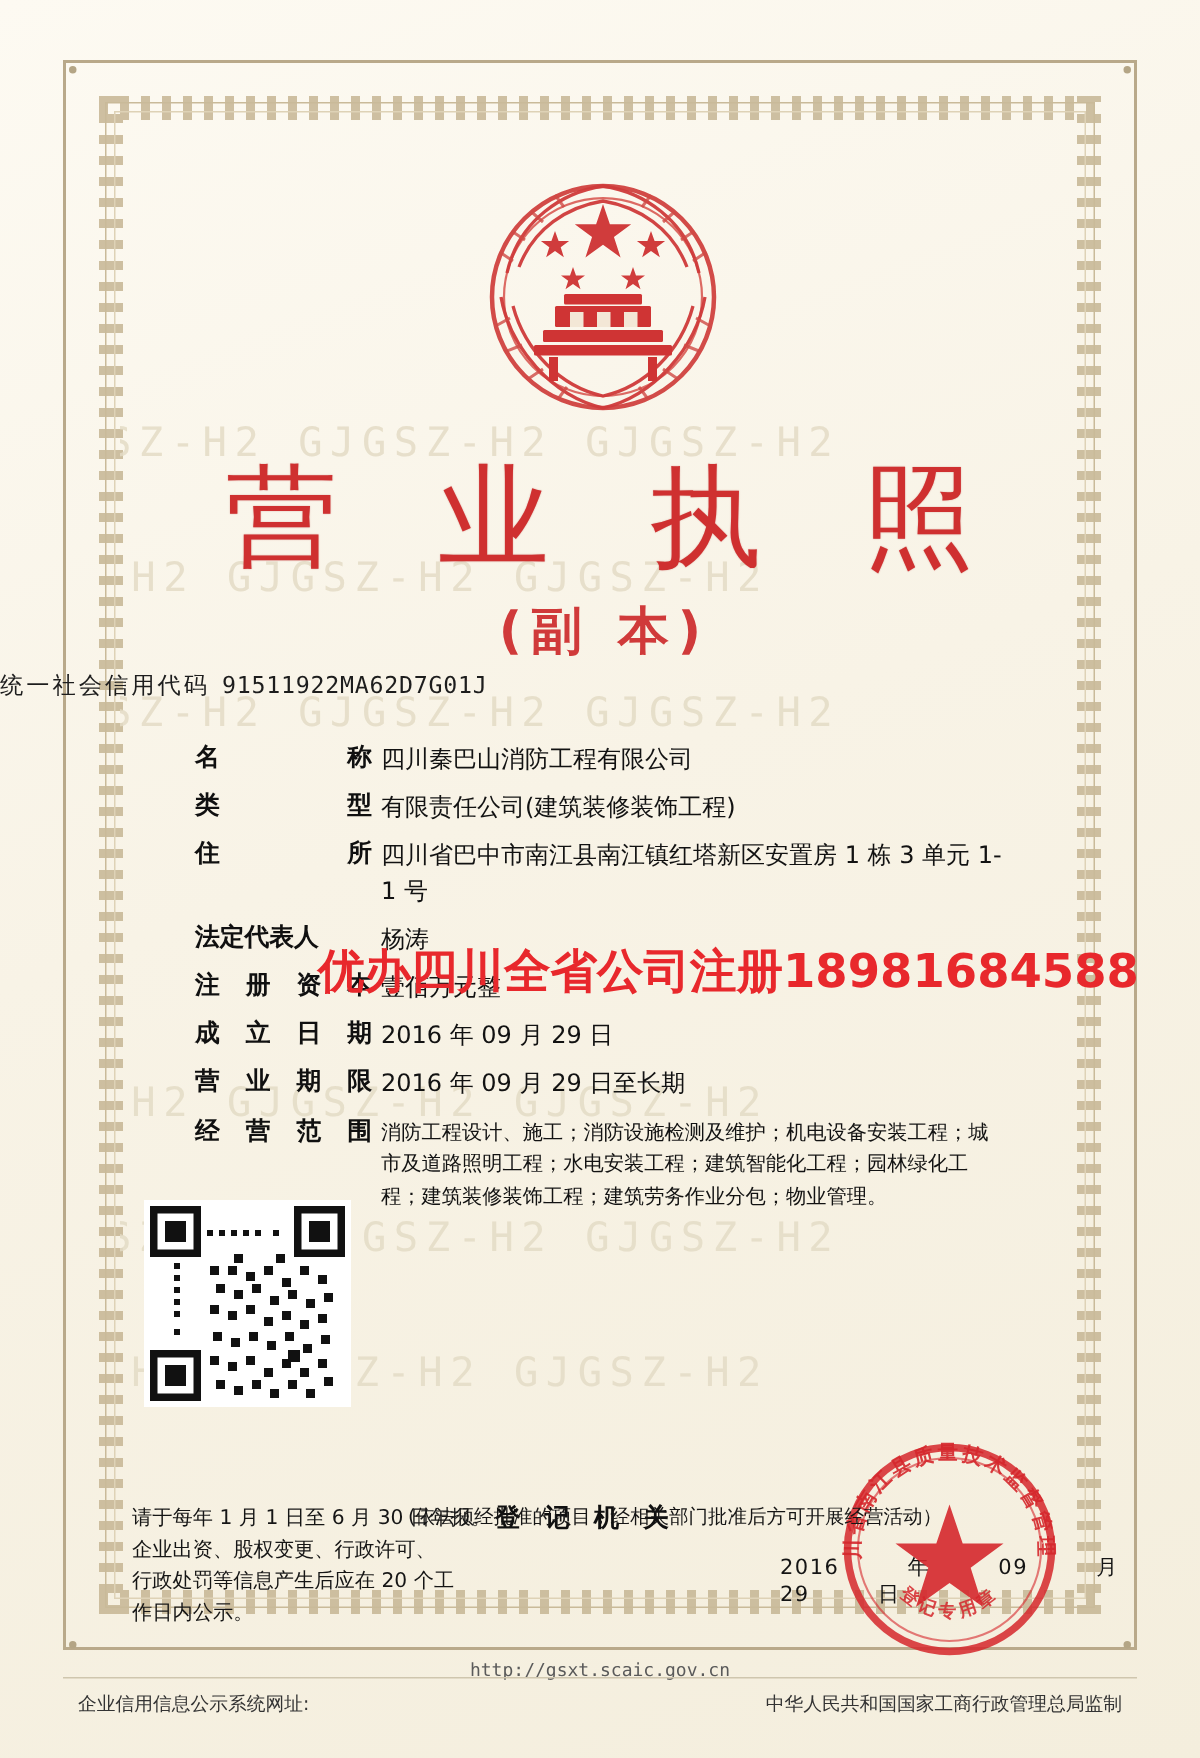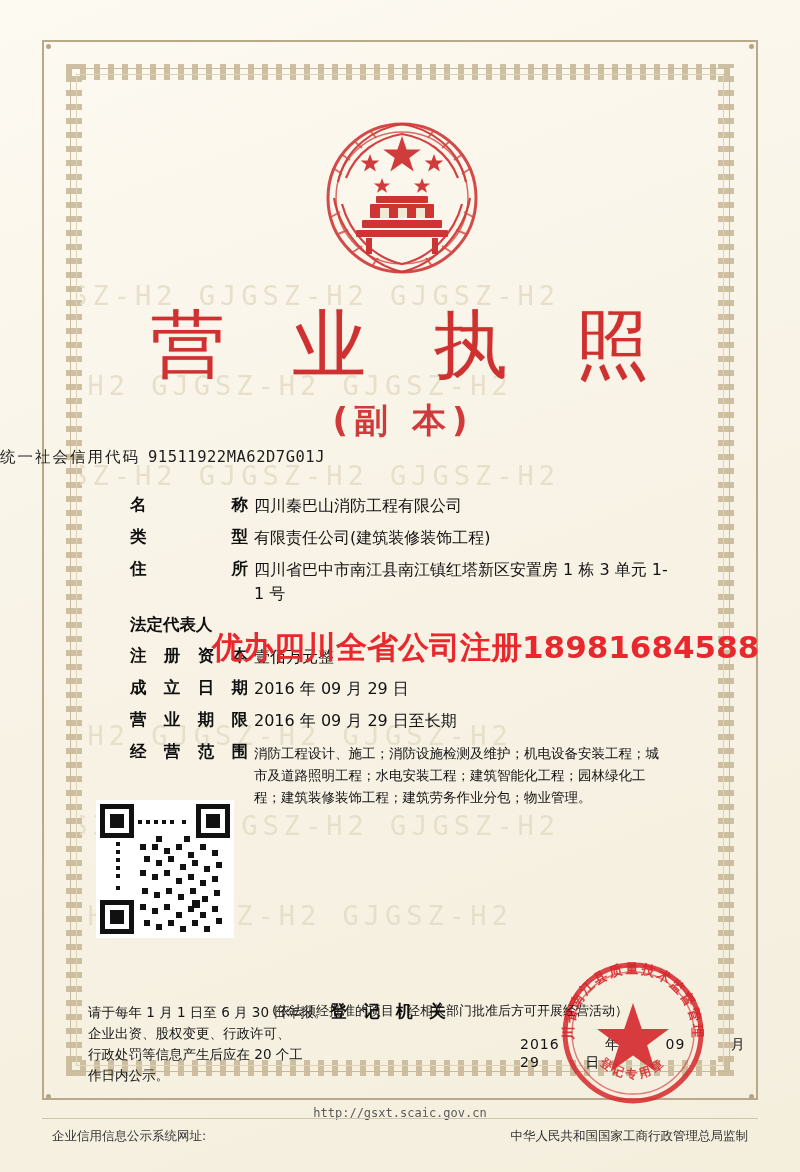--- a/index.html
+++ b/index.html
@@ -358,20 +358,21 @@
         <span>住</span>
         <span>所</span>
       </div>
       <div class="field-value">四川省巴中市南江县南江镇红塔新区安置房 1 栋 3 单元 1-1 号</div>
     </div>
 
     <div class="field-row">
       <div class="field-label lbl-2" style="display:block;">
         <span>法定代表人</span>
       </div>
+      <div class="field-value">杨涛</div>
     </div>
 
     <div class="field-row">
       <div class="field-label">
         <span>注</span>
         <span>册</span>
         <span>资</span>
         <span>本</span>
       </div>
       <div class="field-value">壹佰万元整</div>

